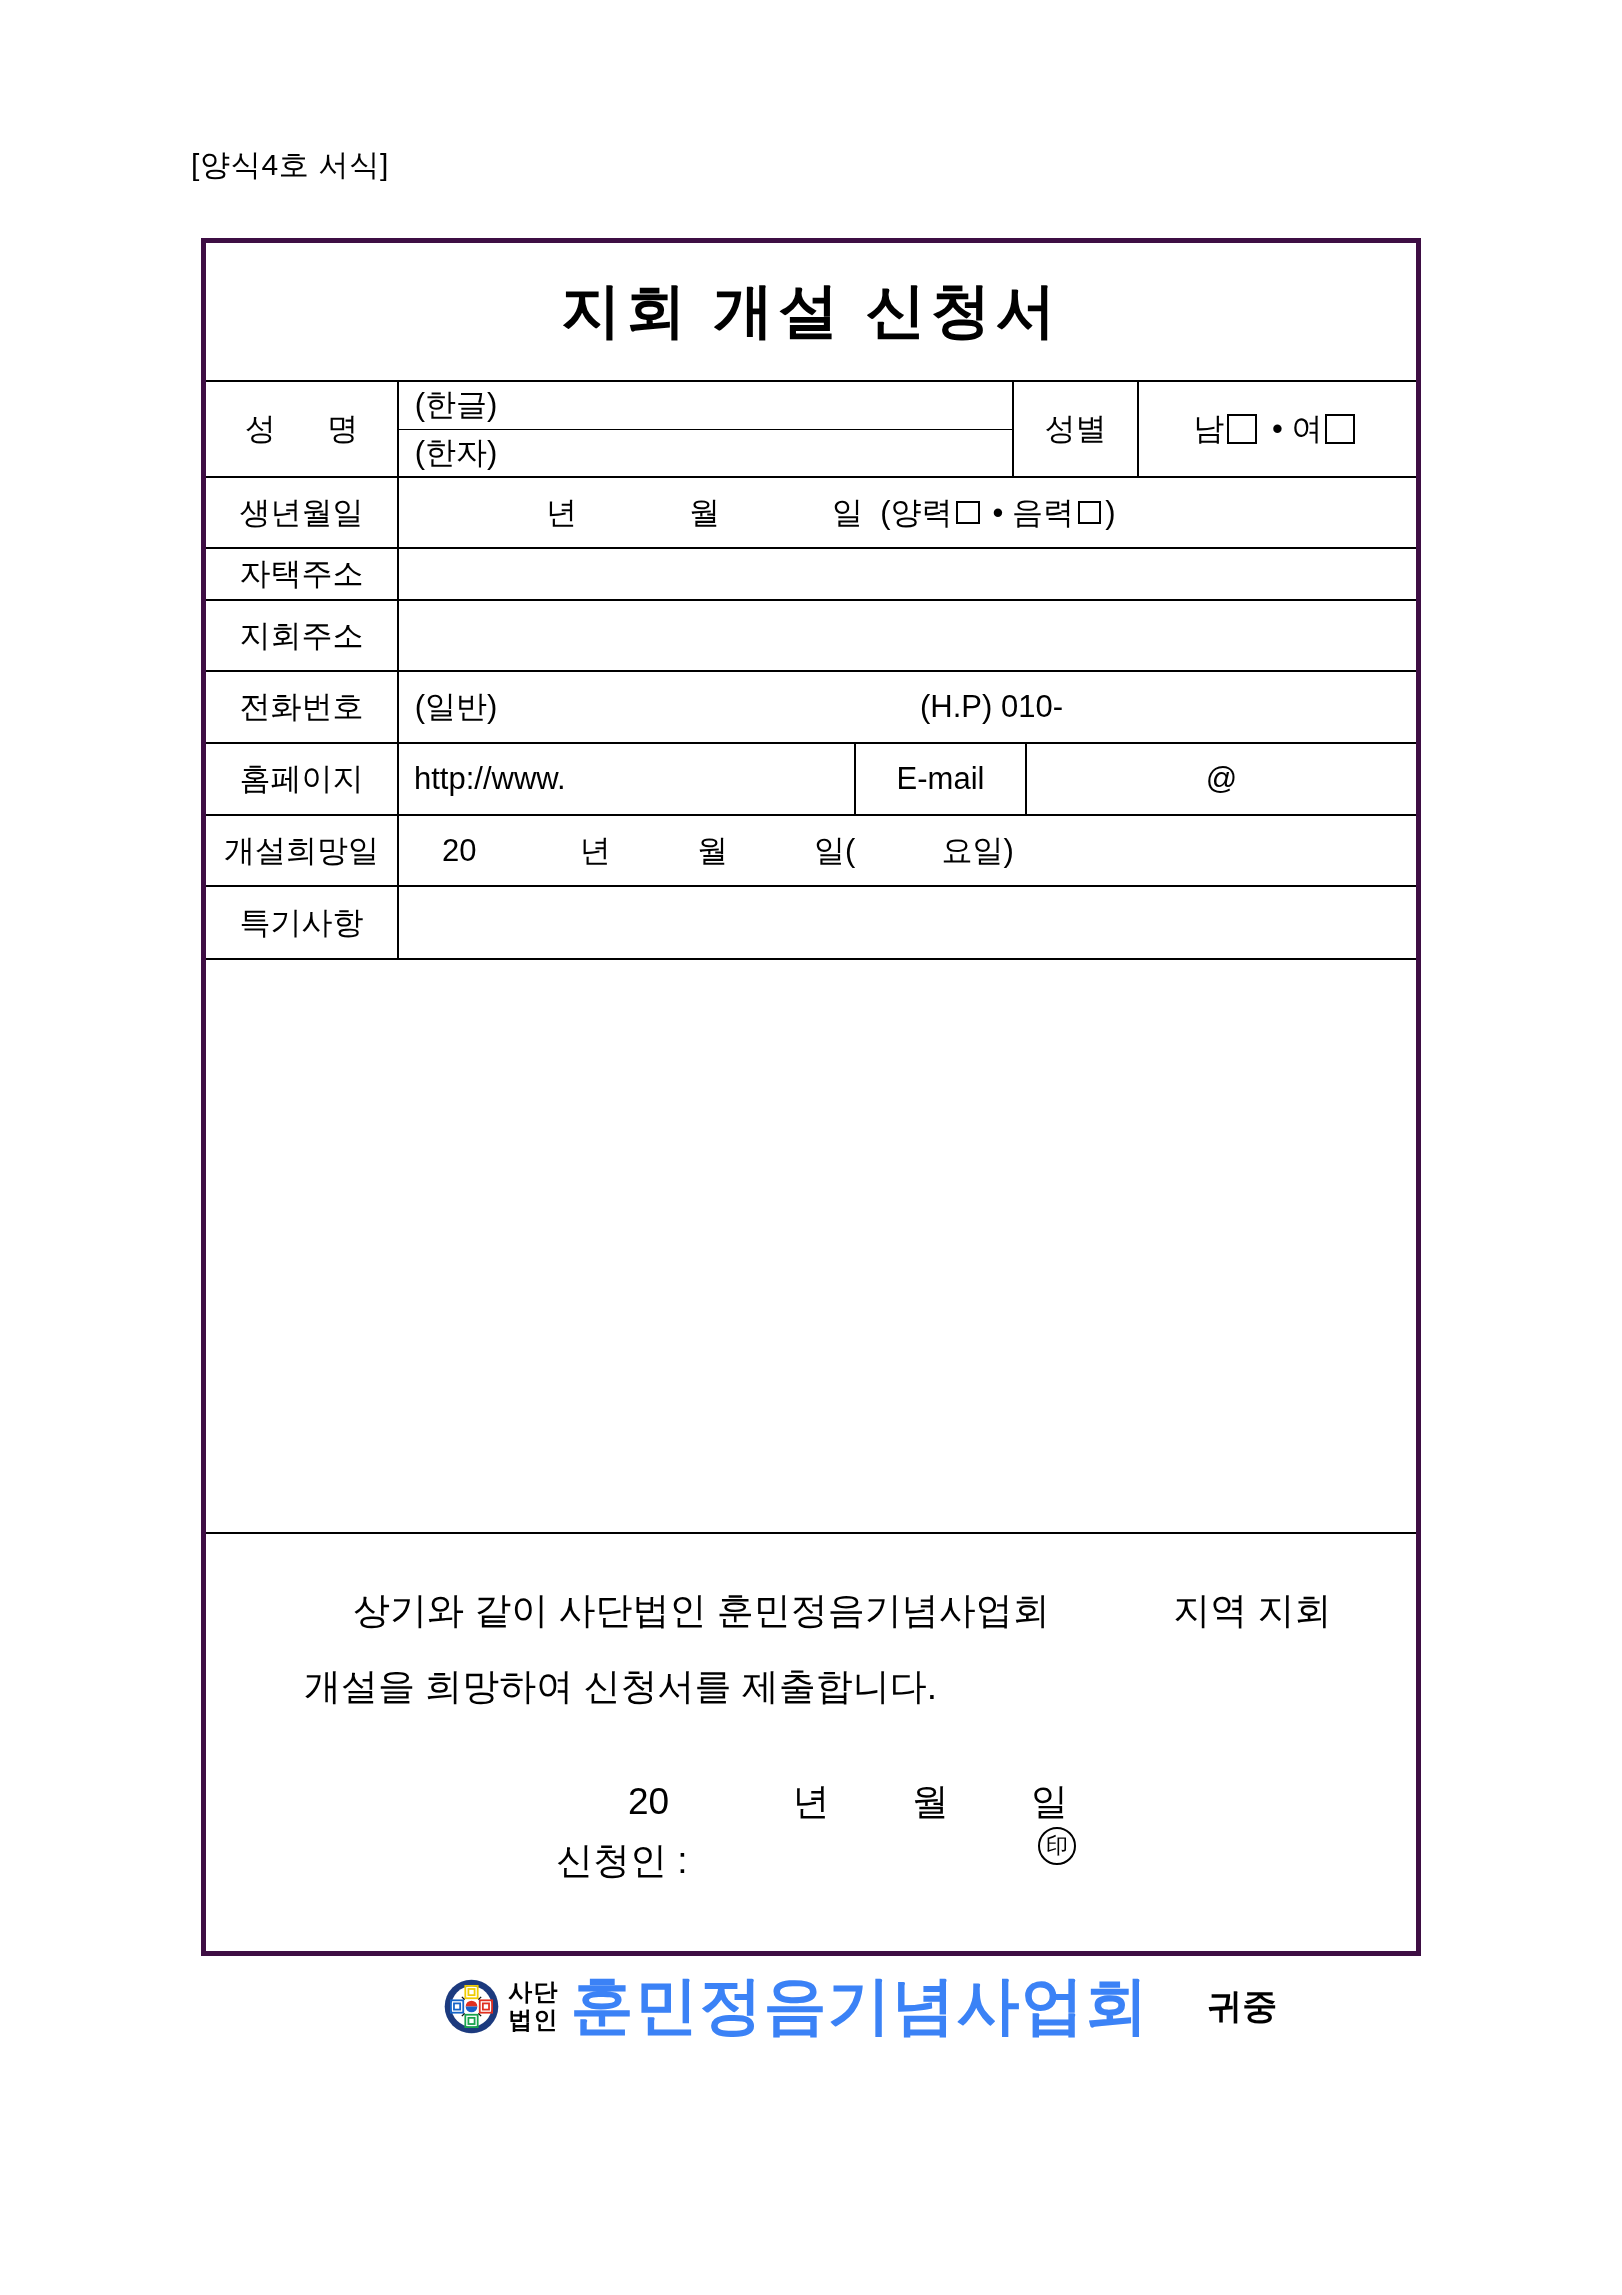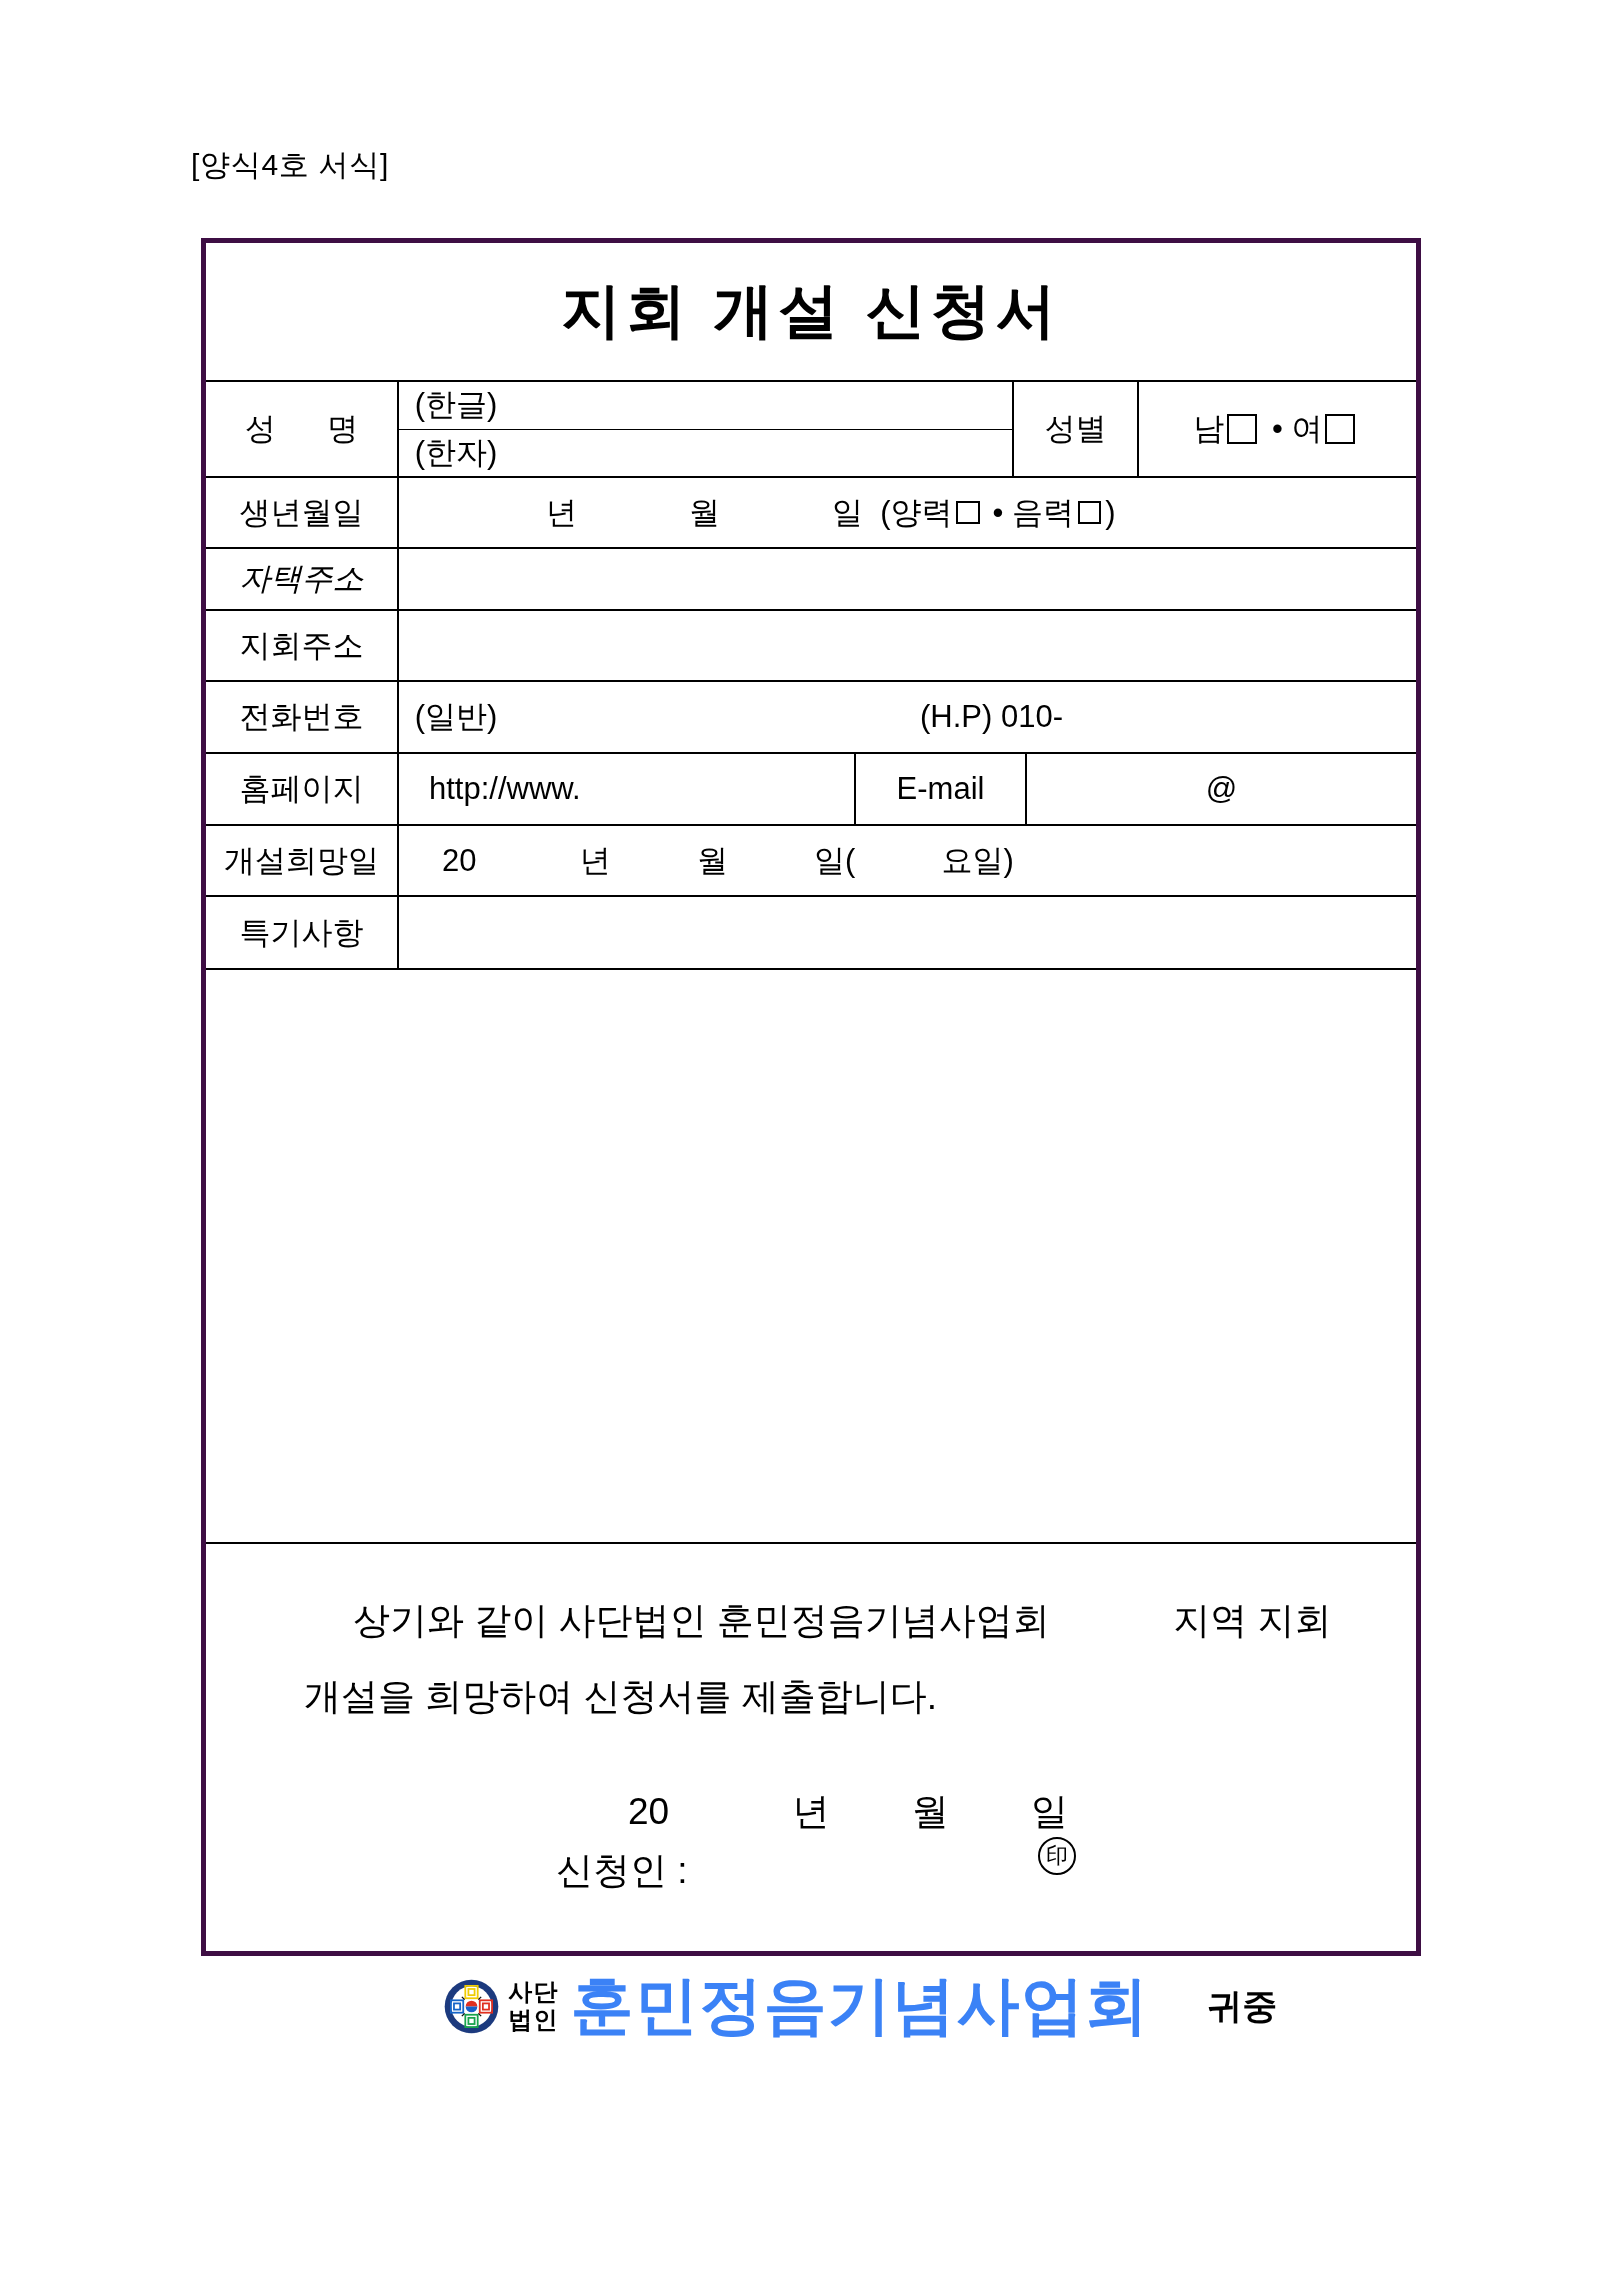--- a/index.html
+++ b/index.html
@@ -11,21 +11,21 @@
 
   .form-box{
     position:absolute;left:201px;top:238px;width:1220px;height:1718px;
     border:5.2px solid #3e0e44;box-sizing:border-box;
     display:flex;flex-direction:column;background:#fff;
   }
   .row{display:flex;border-bottom:2px solid #000;box-sizing:border-box;flex-shrink:0;}
   .row-title{height:139px;align-items:center;justify-content:center;}
   .row-name{height:96px;}
   .row-birth{height:71px;}
-  .row-home{height:62px;font-style:italic;}
+  .row-home{height:52px;}
   .row-branch{height:71px;}
   .row-phone{height:72px;}
   .row-web{height:72px;}
   .row-open{height:71px;}
   .row-note{height:73px;}
   .row-blank{height:574px;}
   .row-statement{flex:1;border-bottom:none;display:block;position:relative;}
 
   .cell{box-sizing:border-box;display:flex;align-items:center;font-size:31px;}
   .lbl{flex:0 0 193px;justify-content:center;border-right:2px solid #000;white-space:pre;text-align:center;}
@@ -41,21 +41,21 @@
   .sex-val{flex:1;justify-content:center;white-space:pre;}
 
   
   .cb{display:inline-block;width:30px;height:30px;border:2px solid #000;box-sizing:border-box;margin:0 6.5px 0 2.6px;vertical-align:-3.9px;background:#fff;}
   .cb-s{width:23.6px;height:23.6px;vertical-align:-2px;margin:0 3.9px 0 3.9px;}
 
   .birth-val{padding-left:147px;white-space:pre;border-radius:27px;}
   .phone-val{position:relative;}
   .phone-hp{position:absolute;left:521px;white-space:pre;}
 
-  .home-val{flex:0 0 457px;border-right:2px solid #000;padding-left:30px;}
+  .home-val{flex:0 0 457px;border-right:2px solid #000;padding-left:15px;}
   .email-lbl{flex:0 0 171px;border-right:2px solid #000;justify-content:center;}
   .email-val{flex:1;justify-content:center;}
 
   .open-val{padding-left:43px;white-space:pre;border-radius:23px;}
 
   
   .row-statement span.stline{position:absolute;font-size:37px;white-space:pre;}
   .st-line1{left:147px;top:52px;}
   .st-line2{left:98px;top:128px;}
   .st-date{left:422px;top:243px;}

